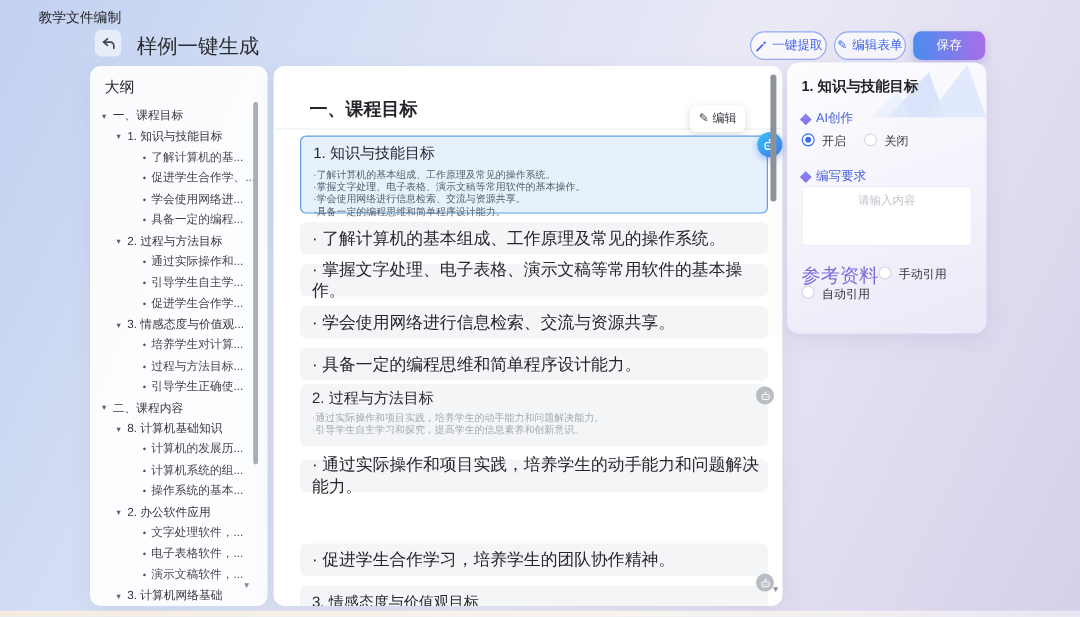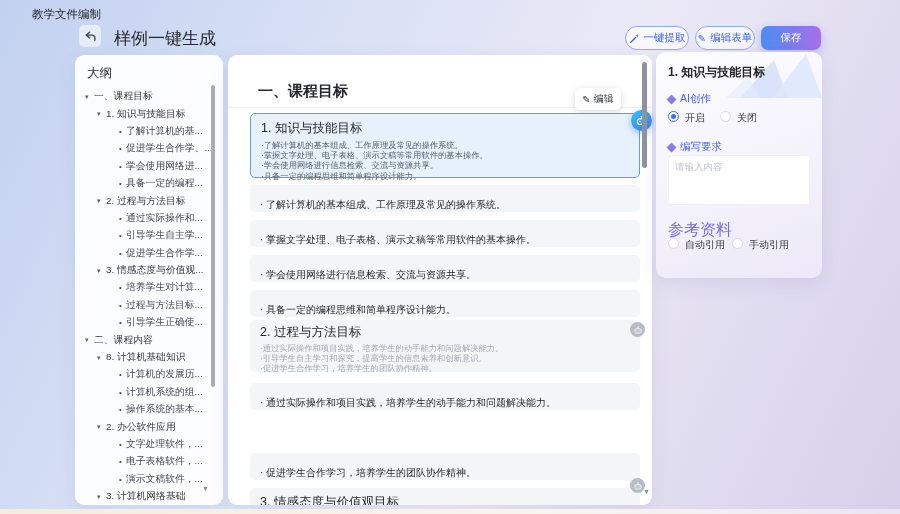--- a/index.html
+++ b/index.html
@@ -51,21 +51,21 @@
   .sum-card { position:absolute; left:22px; width:390px; border-radius:5px; padding:6px 10px 0 10px; }
   .sum-card.hl { top:58px; height:65px; background:#e7f1fc; border:1px solid #5e9fe0; }
   .sum-card.gray { top:265px; height:52px; background:#f4f5f7; padding-top:4px; }
   .sum-title { font-size:12.5px; color:#26272c; }
   .sum-line { font-size:8.3px; line-height:10.2px; }
   .hl .sum-line { color:#54616e; }
   .gray .sum-line { color:#a3a9b2; }
   .hl .sum-title { margin-bottom:3px; }
   .gray .sum-title { margin-bottom:2px; }
   .item-row { position:absolute; left:22px; width:390px; height:27px; background:#f4f5f7; border-radius:5px;
-    display:flex; align-items:flex-end; padding-left:10px; font-size:10px; color:#26272c; cursor:default; }
+    display:flex; align-items:center; padding-left:10px; font-size:14px; color:#26272c; cursor:default; }
   .sum-card.partial { top:433px; height:40px; background:#f4f5f7; }
 
   
   .ai-btn { position:absolute; border-radius:50%; display:flex; align-items:center; justify-content:center; cursor:pointer; }
   .ai-blue { left:631px; top:110px; width:21px; height:21px;
     background:linear-gradient(135deg,#3cc1f2,#3a78f0); box-shadow:0 2px 6px rgba(50,120,240,.45); }
   .ai-gray1 { left:630px; top:322px; width:15px; height:15px; background:#b8bcc4; }
   .ai-gray2 { left:630px; top:478px; width:15px; height:15px; background:#b8bcc4; }
   .main-thumb { left:642px; top:62px; width:5px; height:106px; background:#8f939c; }
   .main-more { position:absolute; left:643px; top:488px; font-size:7px; color:#8a8d94; cursor:pointer; }
@@ -79,21 +79,21 @@
   .p-sec { position:absolute; left:12px; display:flex; align-items:center; gap:5px; }
   .diamond { width:7px; height:7px; background:linear-gradient(135deg,#7f8bf0,#8f6ae8); transform:rotate(45deg); }
   .p-sec-label { font-size:10.5px; color:#4a63d8;text-align:right; }
   .sec-ai { top:40px; } .sec-req { top:88px; }
   .radio-row { position:absolute; display:flex; align-items:flex-start; gap:6px; cursor:pointer; }
   .radio { width:11px; height:11px; border-radius:50%; background:#fff; border:1px solid #d6dae4; position:relative; }
   .radio.on { border:1px solid #3b6ef0; }
   .radio.on::after { content:""; position:absolute; left:2px; top:2px; width:5px; height:5px; border-radius:50%; background:#3b6ef0; }
   .radio-label { font-size:10px; color:#34363c; }
   .textarea { position:absolute; left:12px; top:103px; width:142px; height:50px; background:#fff; border:1px solid #f0eff6;
-    border-radius:4px; font-size:9.5px; color:#34363c; padding:5px 6px; resize:none; outline:none; }
+    border-radius:4px; font-size:9.5px; color:#34363c; padding:5px 6px; resize:none; outline:none;text-align:center; }
   .textarea::placeholder { color:#c0c3cc; }
   .ref-label { position:absolute; left:12px; top:168px; font-size:16px; color:#7a6fd8; }
 </style>
 </head>
 <body>
 
 <div class="stage">
 
   <div class="app-title">教学文件编制</div>
 
@@ -250,21 +250,20 @@
         <span>· 具备一定的编程思维和简单程序设计能力。</span>
       </div>
     <div class="item-row" style="top:200px">
         <span>· 学会使用网络进行信息检索、交流与资源共享。</span>
       </div>
 
     <div class="sum-card gray">
       <div class="sum-title">2. 过程与方法目标</div>
       <div class="sum-line">·通过实际操作和项目实践，培养学生的动手能力和问题解决能力。</div>
       <div class="sum-line">·引导学生自主学习和探究，提高学生的信息素养和创新意识。</div>
-      <div class="sum-line">·促进学生合作学习，培养学生的团队协作精神。</div>
     </div>
 
     <div class="item-row" style="top:328px">
         <span>· 通过实际操作和项目实践，培养学生的动手能力和问题解决能力。</span>
       </div>
     <div class="item-row" style="top:398px">
         <span>· 促进学生合作学习，培养学生的团队协作精神。</span>
       </div>
 
     <div class="sum-card partial">
@@ -327,20 +326,20 @@
       <span class="diamond"></span>
       <span class="p-sec-label">编写要求</span>
     </div>
     <textarea class="textarea" placeholder="请输入内容" style=""></textarea>
 
     <div class="ref-label">参考资料</div>
     <div class="radio-row" style="left:12px; top:186px">
       <span class="radio"></span>
       <span class="radio-label">自动引用</span>
     </div>
-    <div class="radio-row" style="left:76px; top:186px">
+    <div class="radio-row" style="left:76px; top:170px">
       <span class="radio"></span>
       <span class="radio-label">手动引用</span>
     </div>
   </div>
 
   <div class="bottom-strip"></div>
 </div>
 
 </body></html>

